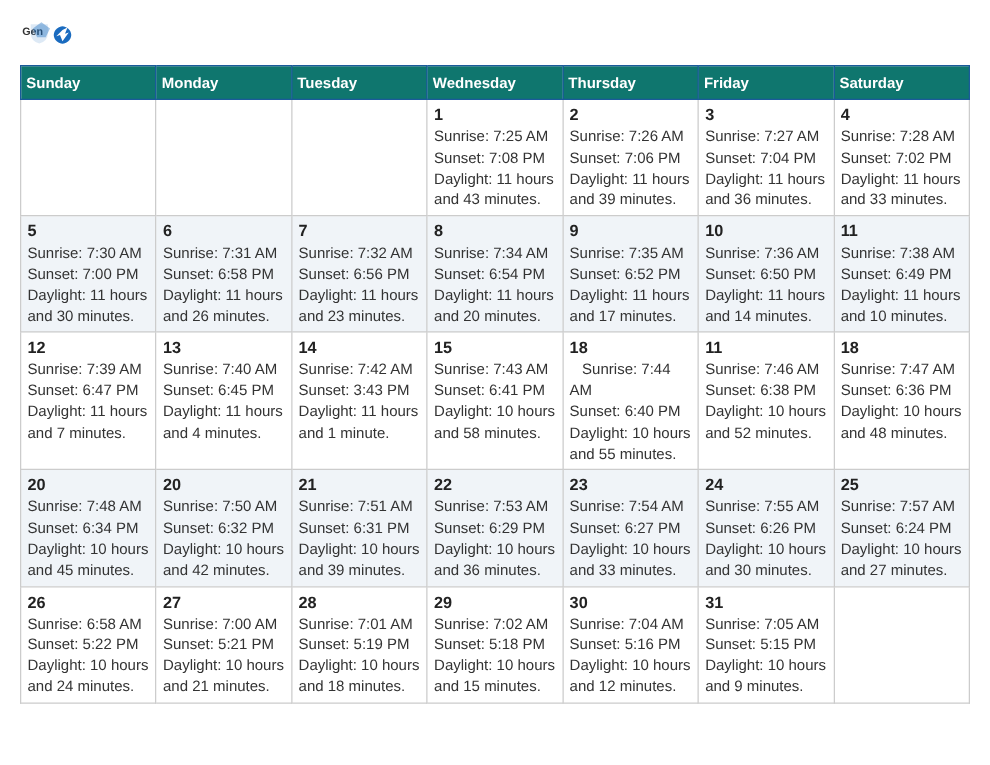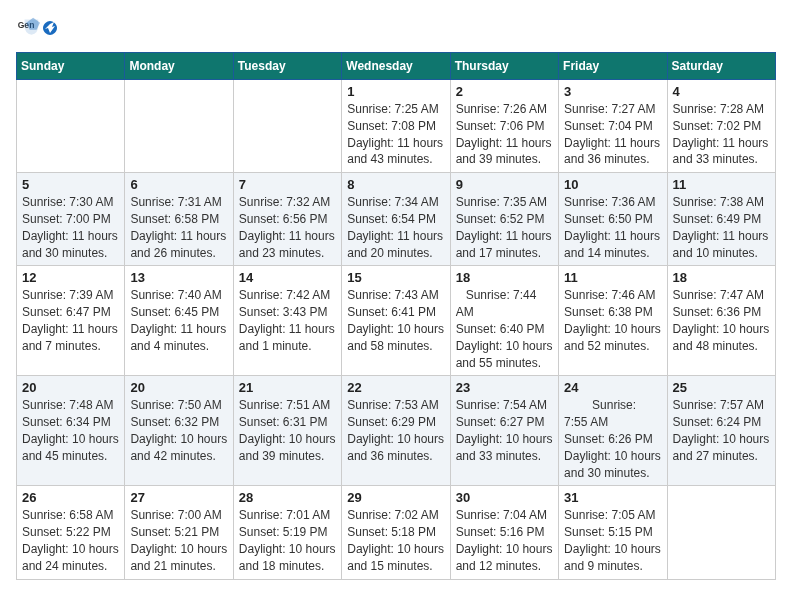--- a/index.html
+++ b/index.html
@@ -192,21 +192,21 @@
 Daylight: 10 hours and 42 minutes.</span></td>
         <td><span class="day-number">21</span><span class="day-info" style="white-space: pre-line;">Sunrise: 7:51 AM
 Sunset: 6:31 PM
 Daylight: 10 hours and 39 minutes.</span></td>
         <td><span class="day-number">22</span><span class="day-info" style="white-space: pre-line;">Sunrise: 7:53 AM
 Sunset: 6:29 PM
 Daylight: 10 hours and 36 minutes.</span></td>
         <td><span class="day-number">23</span><span class="day-info" style="white-space: pre-line;">Sunrise: 7:54 AM
 Sunset: 6:27 PM
 Daylight: 10 hours and 33 minutes.</span></td>
-        <td><span class="day-number">24</span><span class="day-info" style="white-space: pre-line; margin-left: 28px;">Sunrise: 7:55 AM
+        <td><span class="day-number">24</span><span class="day-info" style="white-space: pre-line;">Sunrise: 7:55 AM
 Sunset: 6:26 PM
 Daylight: 10 hours and 30 minutes.</span></td>
         <td><span class="day-number">25</span><span class="day-info" style="white-space: pre-line;">Sunrise: 7:57 AM
 Sunset: 6:24 PM
 Daylight: 10 hours and 27 minutes.</span></td>
       </tr>
       <tr>
         <td><span class="day-number">26</span><span class="day-info" style="white-space: pre-line;">Sunrise: 6:58 AM
 Sunset: 5:22 PM
 Daylight: 10 hours and 24 minutes.</span></td>

